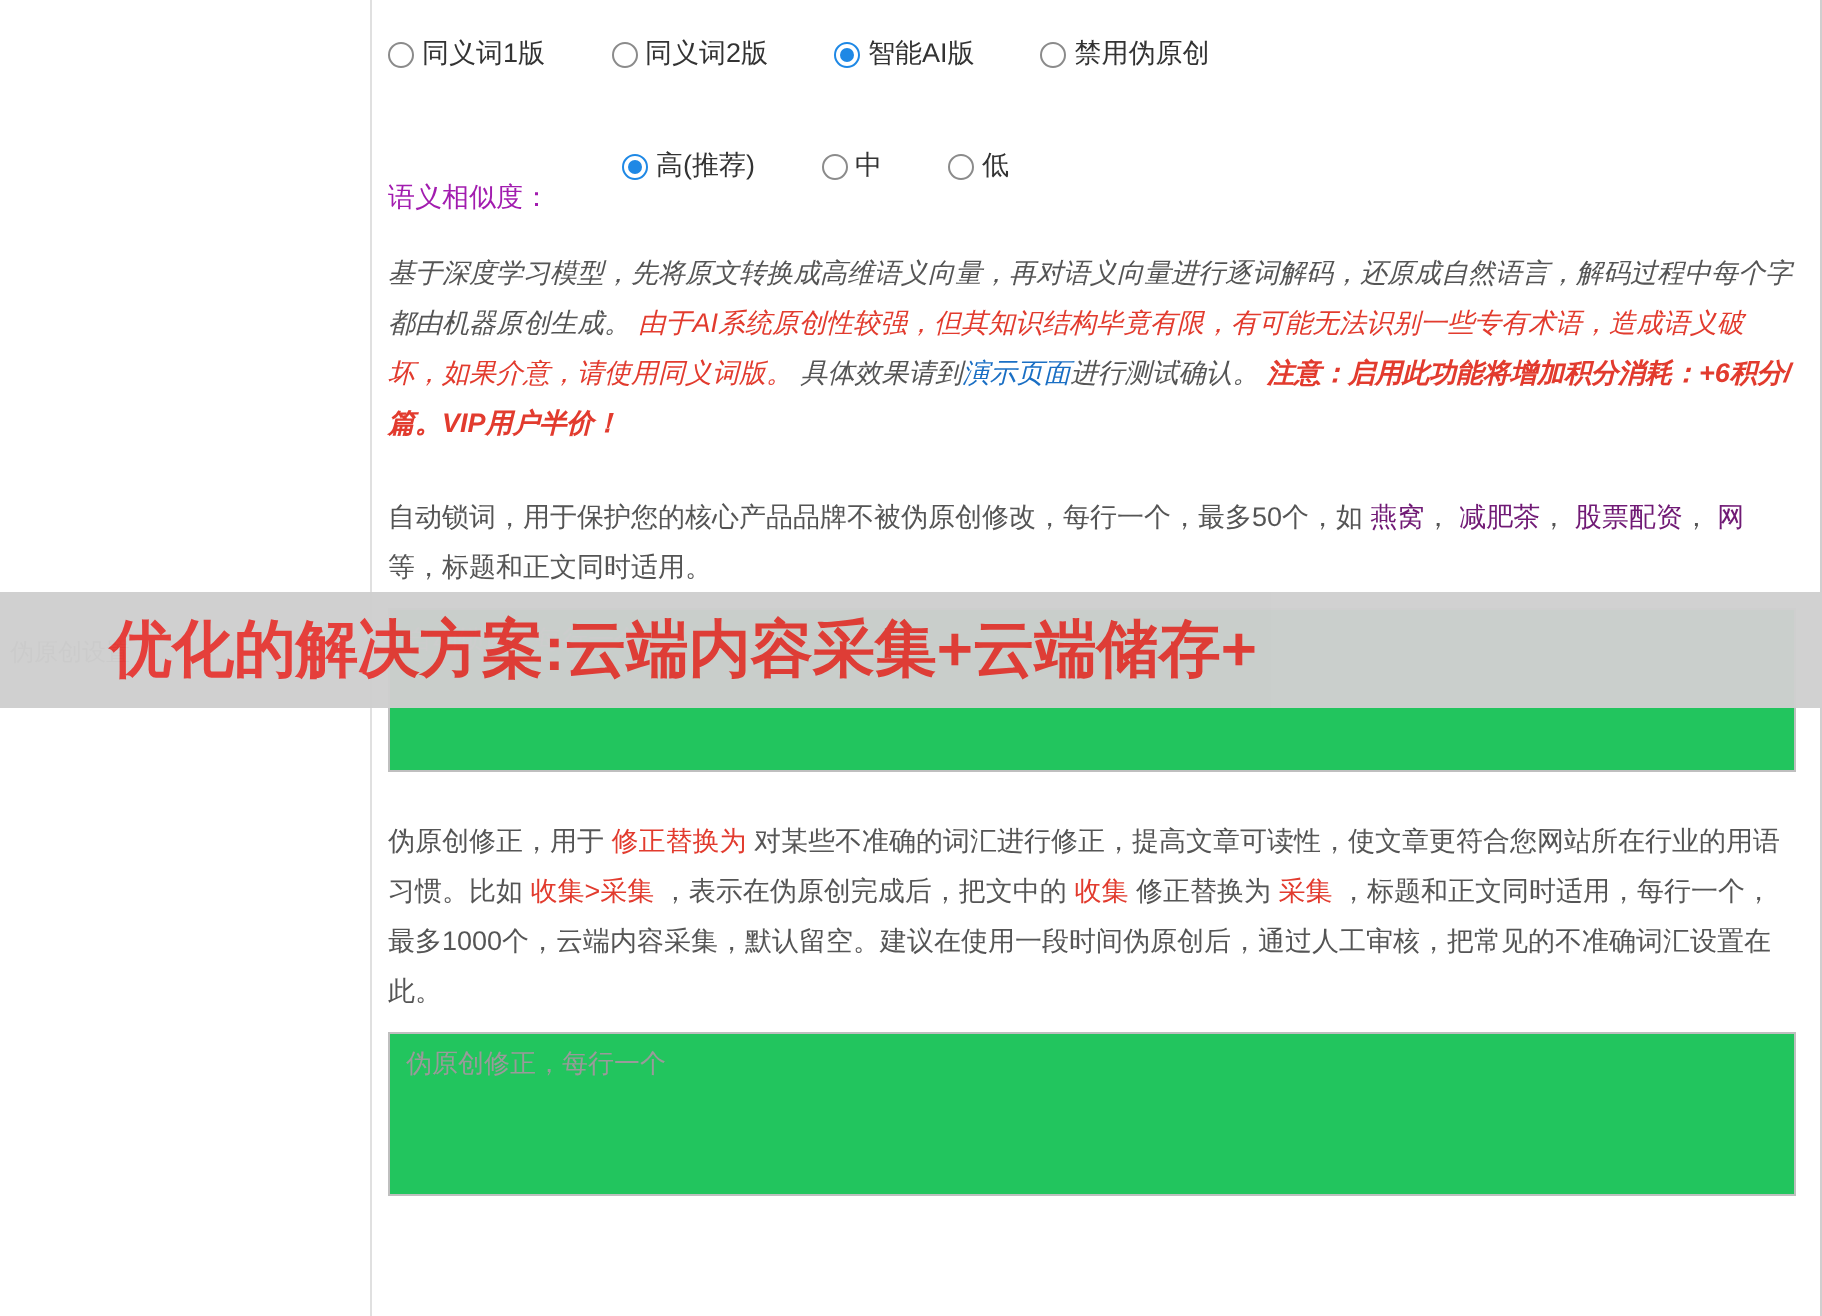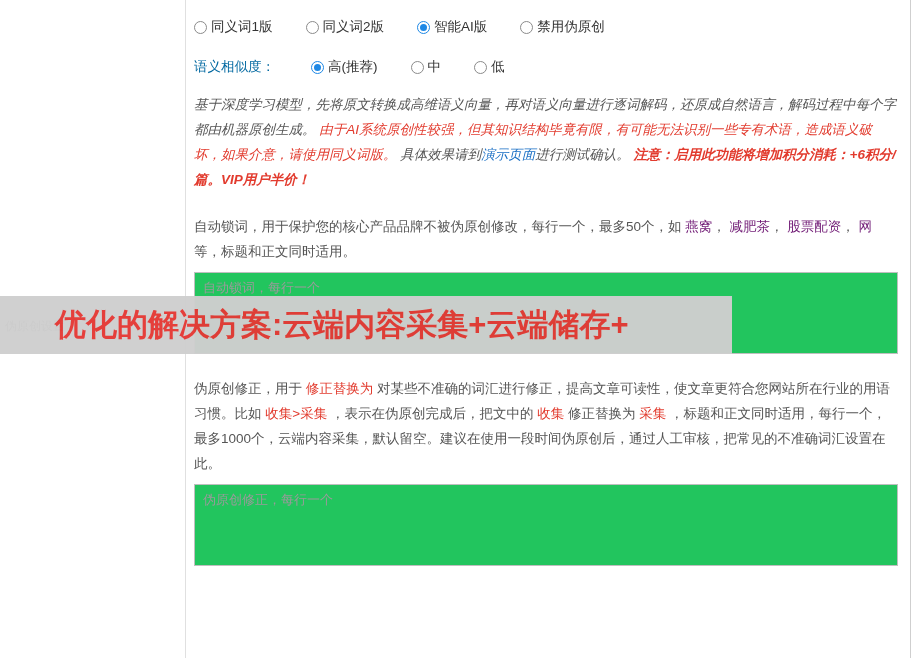--- a/index.html
+++ b/index.html
@@ -79,22 +79,23 @@
     top: 50%;
     width: 7px;
     height: 7px;
     margin-left: -3.5px;
     margin-top: -3.5px;
     border-radius: 50%;
     background: #1e88e5;
   }
   .row-label {
     font-size: 13.5px;
-    color: #0369a1;
+    color: #a21caf;
     margin-right: 4px;
+    margin-top: 32px;
   }
   .label-fix {
     display: inline-block;
     width: 98px;
   }
   .desc {
     margin: 14px 0 0 0;
     line-height: 25px;
     font-size: 13.5px;
     color: #555;
@@ -183,21 +184,21 @@
     color: #555;
   }
   .mid-desc .kw {
     color: #e23b2e;
   }
   
   .overlay {
     position: absolute;
     left: 0;
     top: 296px;
-    width: 732px;
+    width: 911px;
     height: 58px;
     background: #cfcfcf;
     opacity: 0.97;
     display: flex;
     align-items: center;
   }
   .overlay-text {
     font-size: 31px;
     font-weight: bold;
     color: #e53935;

